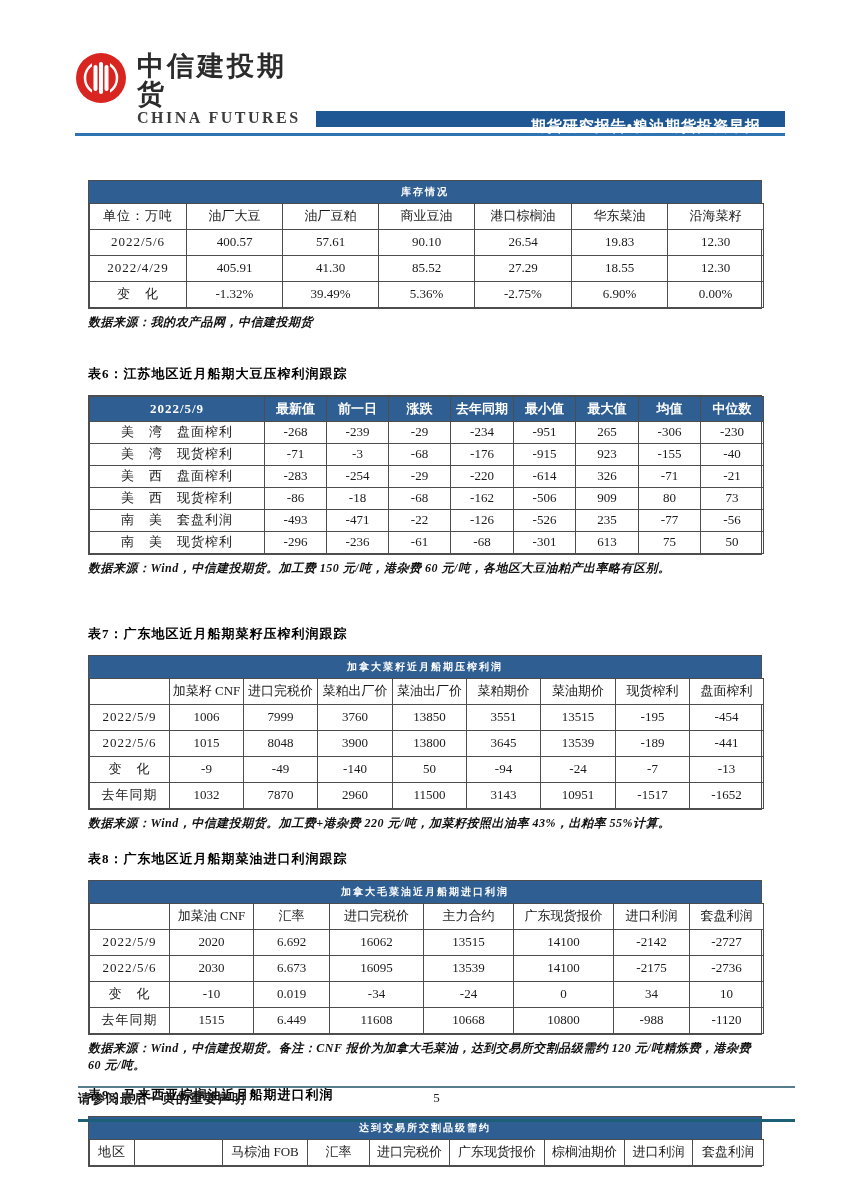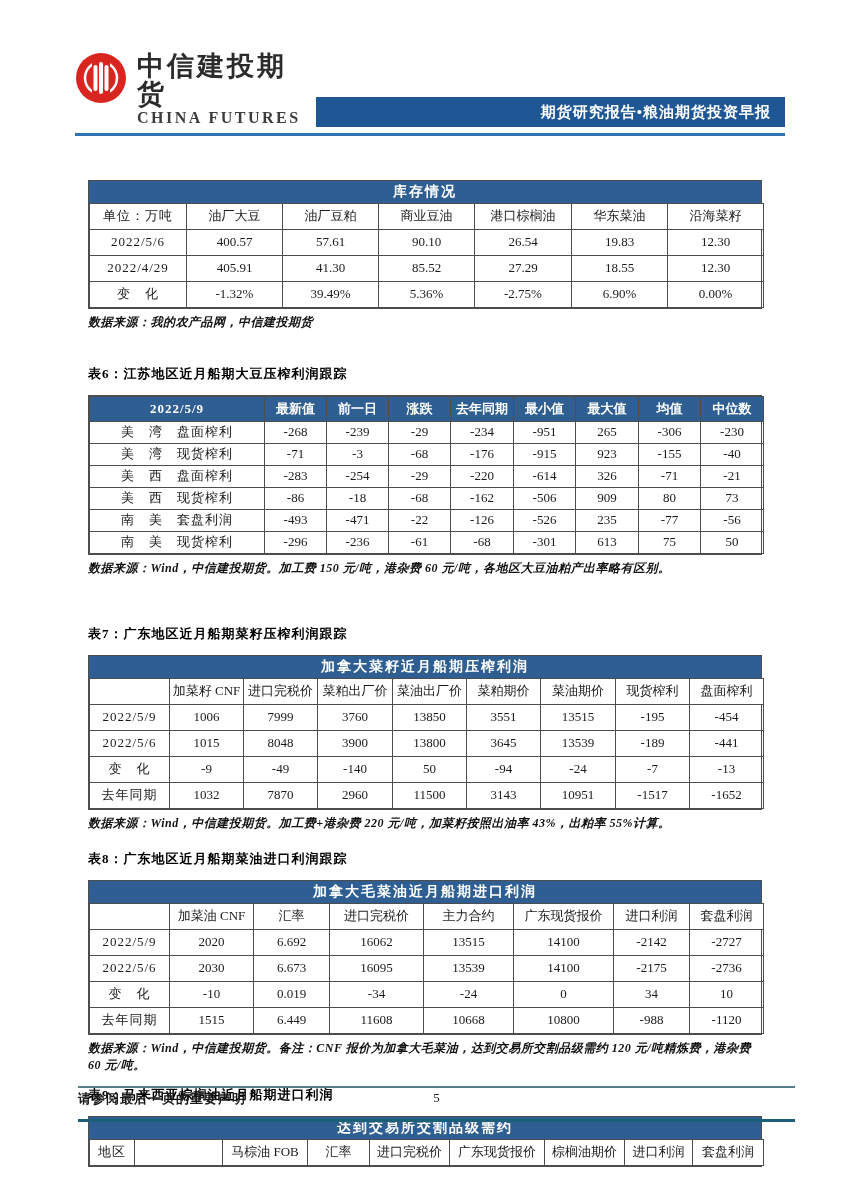--- a/index.html
+++ b/index.html
@@ -7,29 +7,29 @@
   body { font-family:"Liberation Serif","DejaVu Serif",serif; color:#1a1a1a; }
   .page { position:relative; width:850px; height:1202px; margin:0 auto; background:#fff; overflow:hidden; }
 
   
   .header { display:flex; align-items:flex-end; justify-content:space-between;
             margin:52px 65px 0 75px; }
   .brand { display:flex; align-items:flex-start; gap:10px; }
   .brand svg { display:block; }
   .brand-text .cn { font-size:27px; font-weight:bold; color:#2b2b2b; letter-spacing:3px; line-height:1.05; }
   .brand-text .en { font-size:16px; font-weight:bold; color:#3c3c3c; letter-spacing:2.5px; }
-  .report-band { width:470px; height:30px; background:#1f5795; color:#fff;
+  .report-band { width:470px; height:16px; background:#1f5795; color:#fff;
                  font-size:15px; font-weight:bold; text-align:right;
-                 line-height:30px; padding-right:14px; letter-spacing:1px; }
+                 line-height:30px; padding-right:24px; letter-spacing:1px; }
   .head-rule { margin:6px 65px 0 75px; border-top:3px solid #2e74b5; }
 
   
   .content { width:674px; margin-left:88px; }
   .tbl-wrap { border:1px solid #4d4d4d; }
-  .tbl-title { background:#2f5f92; color:#fff; font-weight:bold; font-size:14px;
+  .tbl-title { background:#2f5f92; color:#fff; font-weight:bold; font-size:10px;
                text-align:center; height:22px; line-height:22px; letter-spacing:2px; }
   table { width:100%; border-collapse:collapse; table-layout:fixed; }
   th, td { border:1px solid #4d4d4d; text-align:center; font-size:13px;
            height:26px; padding:0 2px; overflow:hidden; white-space:nowrap; }
   th { font-weight:normal; background:#fff; }
   table.blue-head th { background:#2f5f92; color:#fff; font-weight:bold; height:25px; }
   table.tight td { height:22px; }
   td:first-child, th:first-child { letter-spacing:1px; }
   .source { font-size:12px; font-weight:bold; font-style:italic; color:#111;
             margin-top:5px; letter-spacing:0.5px; }

